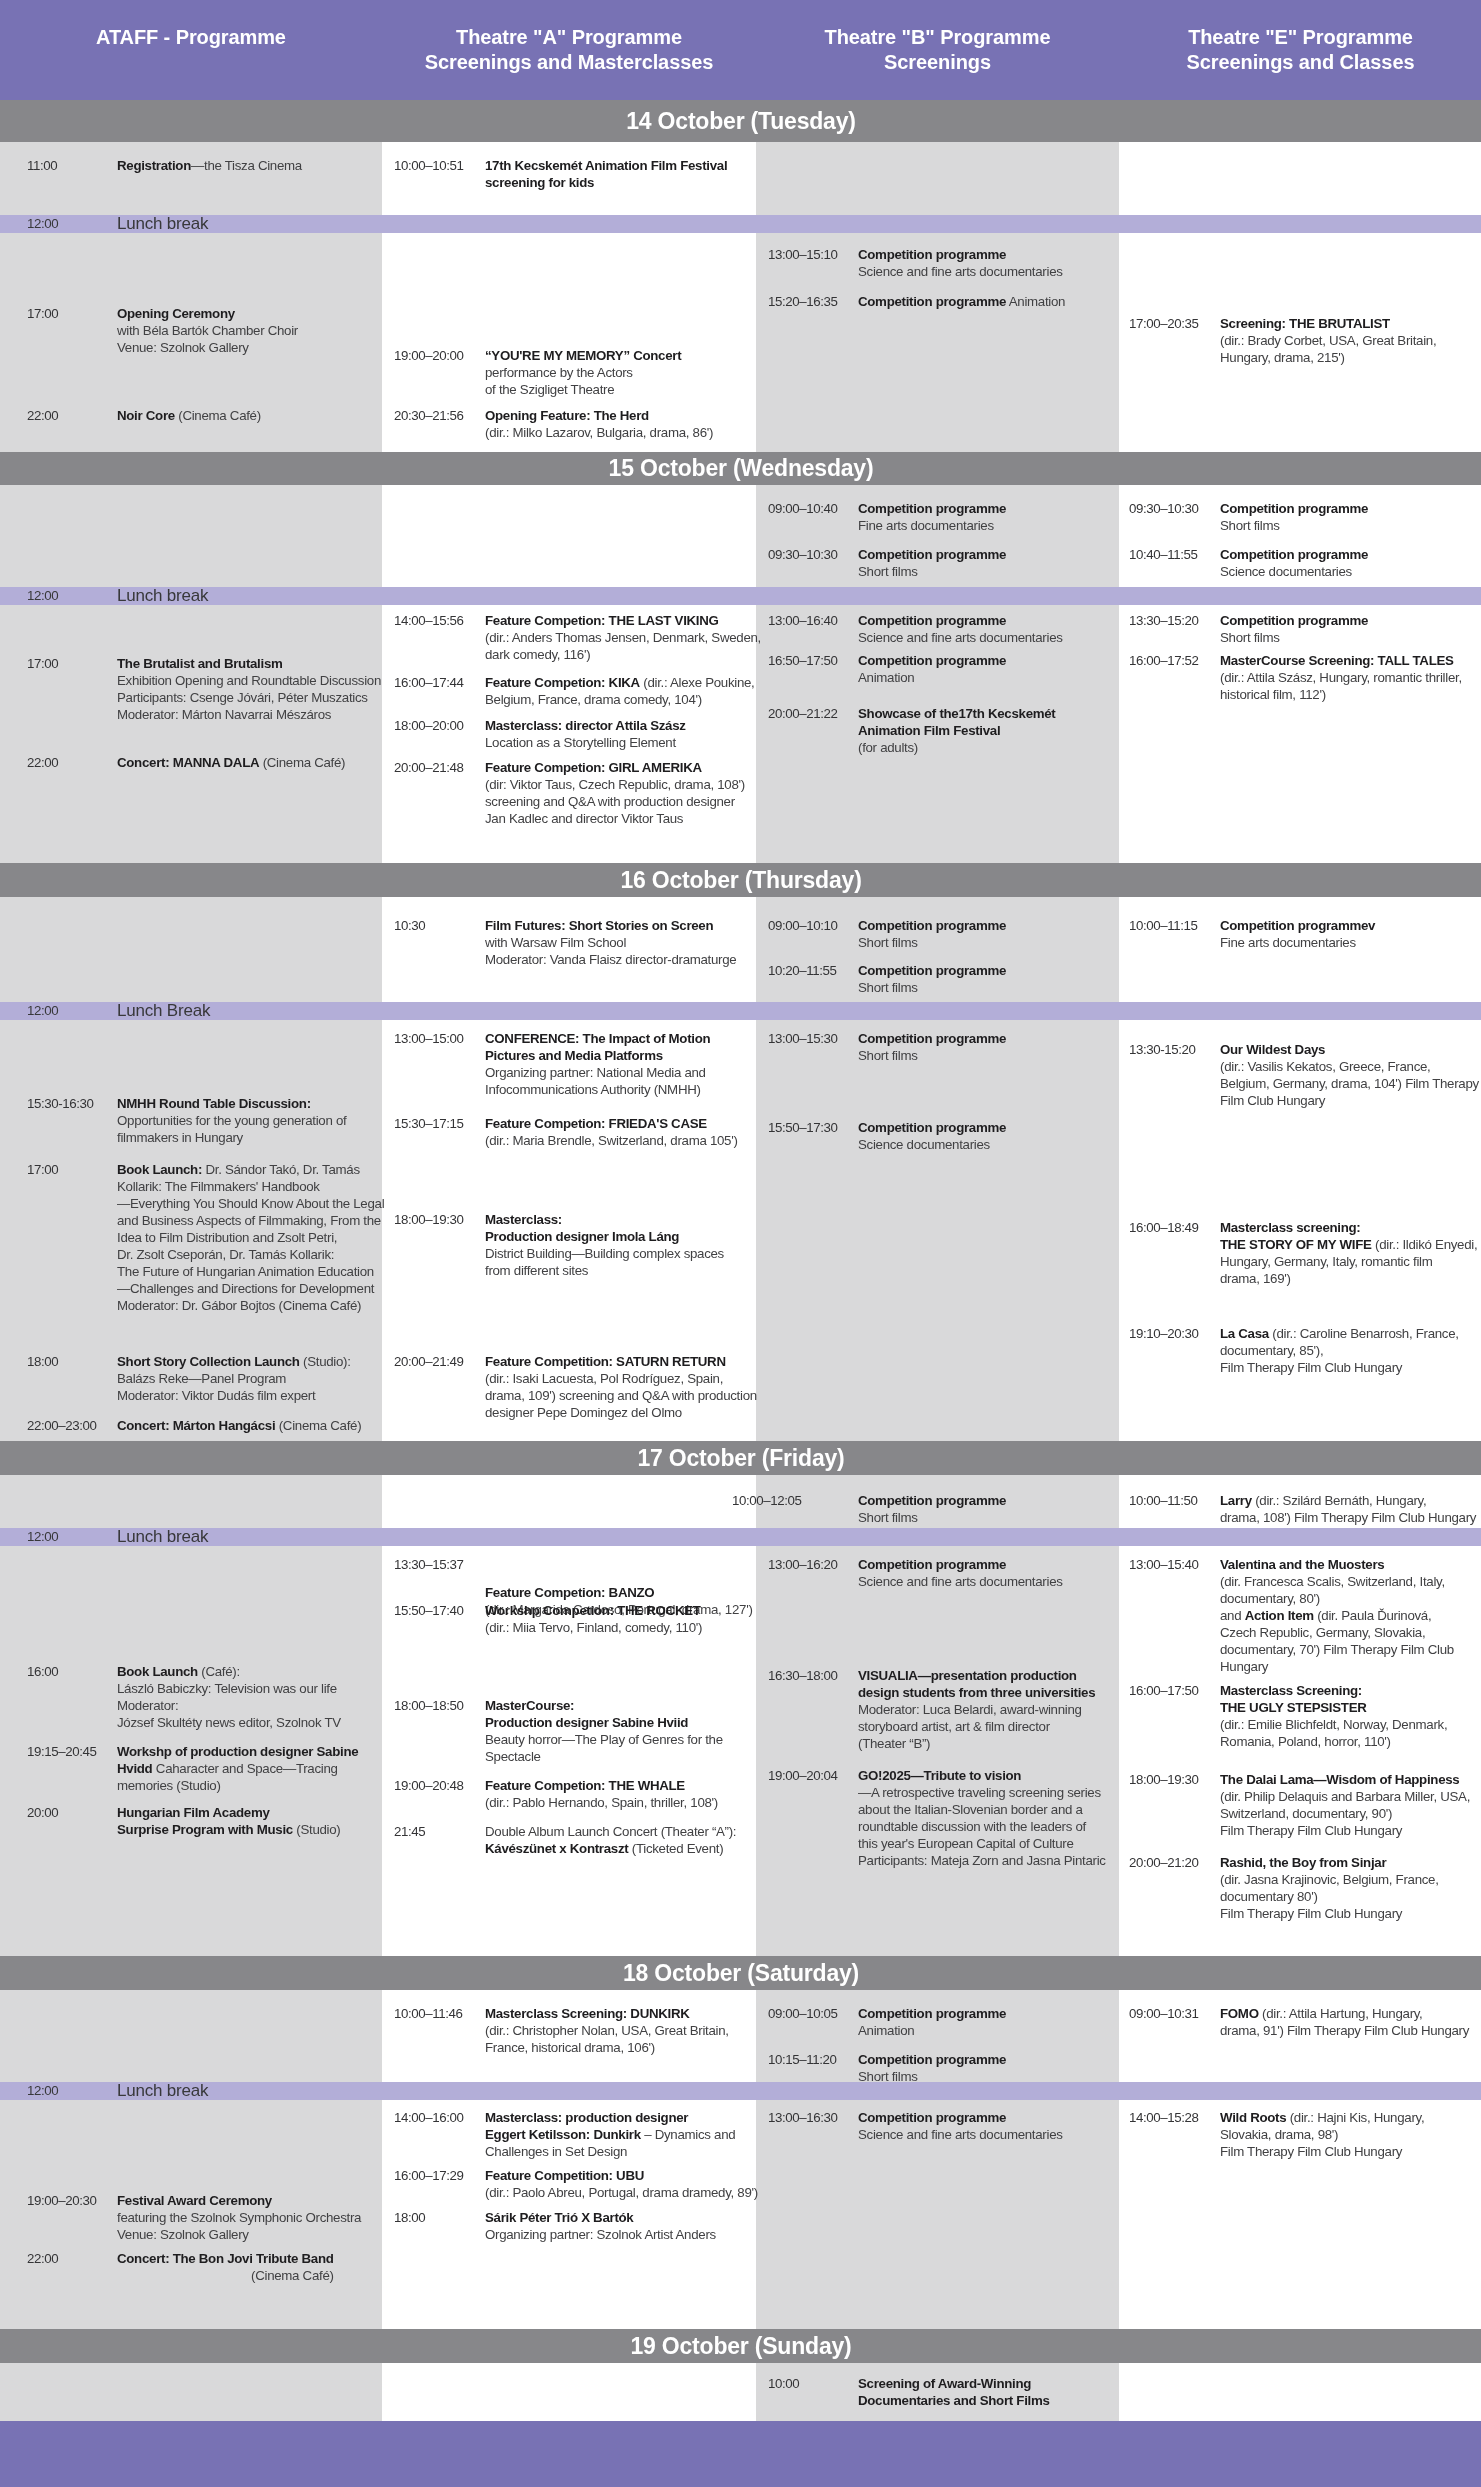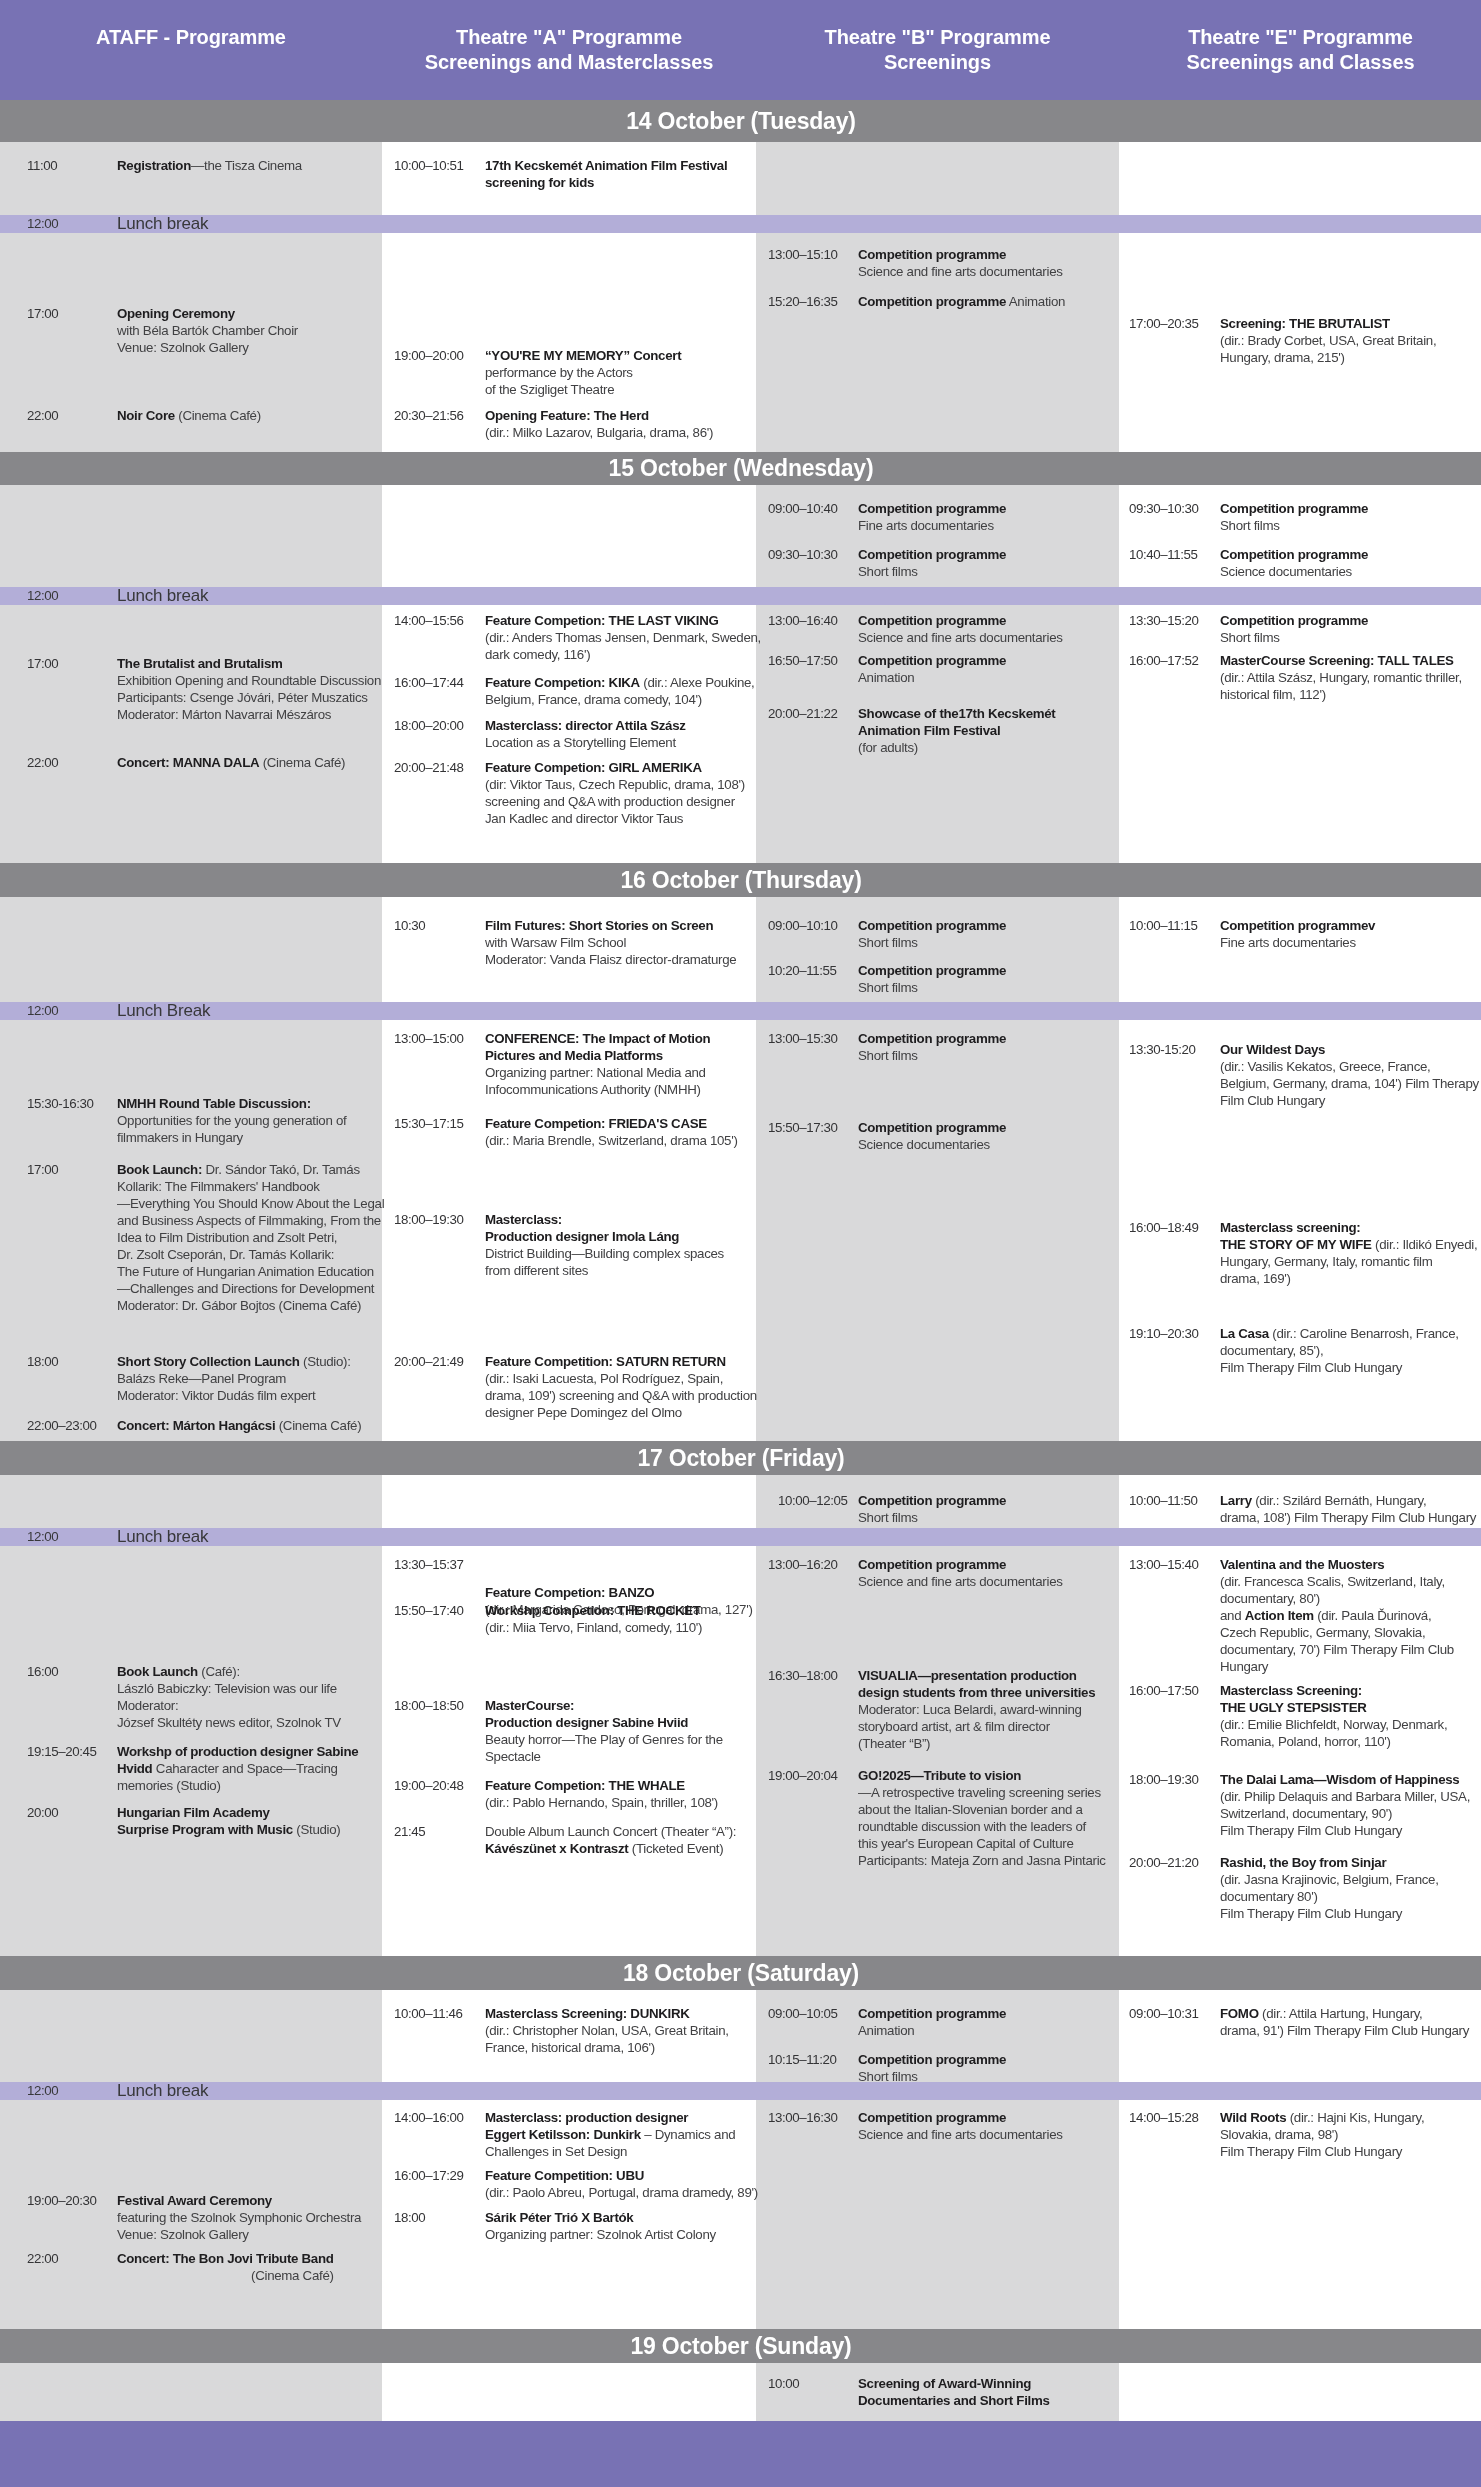--- a/index.html
+++ b/index.html
@@ -340,21 +340,21 @@
       <div class="evt-time" style="left: 394px; top: 1777px;">19:00–20:48</div>
       <div class="evt-text" style="left: 485px; top: 1777px;">
         <div><b>Feature Competion: THE WHALE</b></div>
         <div><span>(dir.: Pablo Hernando, Spain, thriller, 108')</span></div>
       </div>
       <div class="evt-time" style="left: 394px; top: 1823px;">21:45</div>
       <div class="evt-text" style="left: 485px; top: 1823px;">
         <div><span>Double Album Launch Concert (Theater “A”):</span></div>
         <div><b>Kávészünet x Kontraszt</b><span> (Ticketed Event)</span></div>
       </div>
-      <div class="evt-time" style="left: 778px; top: 1492px;">10:00–12:05</div>
+      <div class="evt-time" style="left: 732px; top: 1492px;">10:00–12:05</div>
       <div class="evt-text" style="left: 858px; top: 1492px;">
         <div><b>Competition programme</b></div>
         <div><span>Short films</span></div>
       </div>
       <div class="evt-time" style="left: 768px; top: 1556px;">13:00–16:20</div>
       <div class="evt-text" style="left: 858px; top: 1556px;">
         <div><b>Competition programme</b></div>
         <div><span>Science and fine arts documentaries</span></div>
       </div>
       <div class="evt-time" style="left: 768px; top: 1667px;">16:30–18:00</div>
@@ -441,21 +441,21 @@
         <div><span>Challenges in Set Design</span></div>
       </div>
       <div class="evt-time" style="left: 394px; top: 2167px;">16:00–17:29</div>
       <div class="evt-text" style="left: 485px; top: 2167px;">
         <div><b>Feature Competition: UBU</b></div>
         <div><span>(dir.: Paolo Abreu, Portugal, drama dramedy, 89')</span></div>
       </div>
       <div class="evt-time" style="left: 394px; top: 2209px;">18:00</div>
       <div class="evt-text" style="left: 485px; top: 2209px;">
         <div><b>Sárik Péter Trió X Bartók</b></div>
-        <div><span>Organizing partner: Szolnok Artist Colony</span></div>
+        <div><span>Organizing partner: Szolnok Artist Anders</span></div>
       </div>
       <div class="evt-time" style="left: 768px; top: 2005px;">09:00–10:05</div>
       <div class="evt-text" style="left: 858px; top: 2005px;">
         <div><b>Competition programme</b></div>
         <div><span>Animation</span></div>
       </div>
       <div class="evt-time" style="left: 768px; top: 2051px;">10:15–11:20</div>
       <div class="evt-text" style="left: 858px; top: 2051px;">
         <div><b>Competition programme</b></div>
         <div><span>Short films</span></div>

